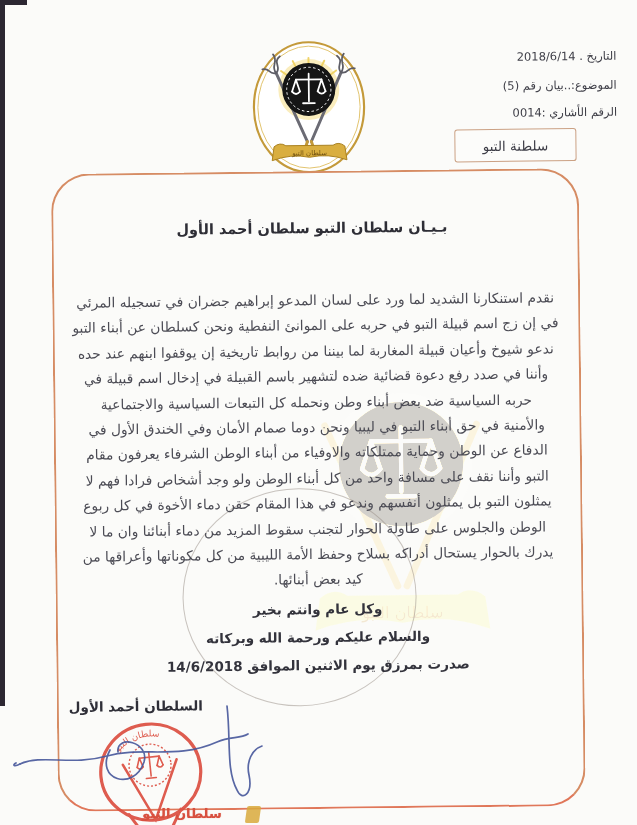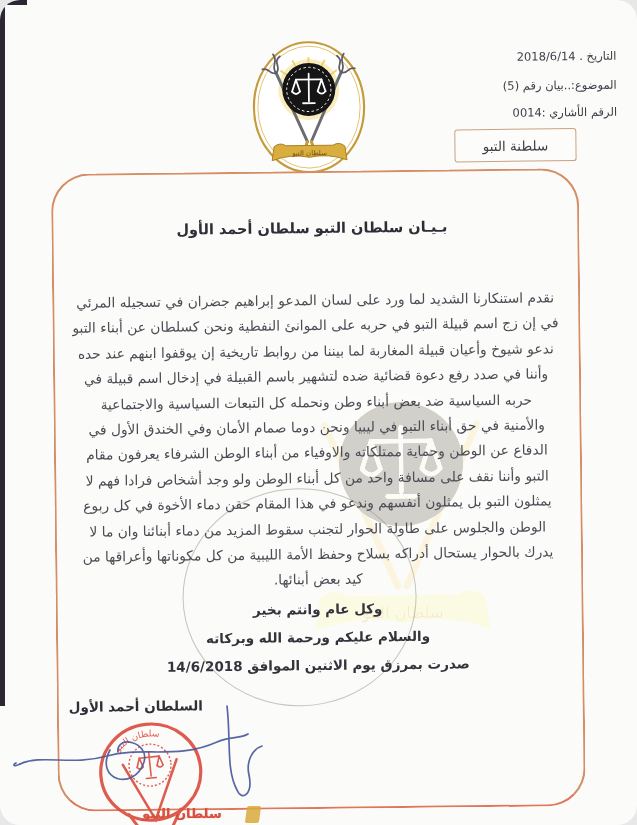--- a/index.html
+++ b/index.html
@@ -1,20 +1,19 @@
 <!DOCTYPE html>
 <html lang="ar"><head>
 <meta charset="utf-8">
 <style>
   html,body{margin:0;padding:0;background:#e8e8e8;}
   .page{
     position:relative;width:637px;height:825px;margin:0 auto;
     background:#fbfbf9;overflow:hidden;
     font-family:"DejaVu Sans","Liberation Sans",sans-serif;
-    border-radius:20px;
   }
   
   .scan-edge-left{position:absolute;left:0;top:0;width:5px;height:706px;background:#2c2732;}
   .scan-edge-top{position:absolute;left:0;top:0;width:27px;height:5px;background:#2c2732;}
 
   .tilt{position:absolute;inset:0;transform:rotate(-0.65deg);transform-origin:50% 45%;}
 
   
   .hdr-line{position:absolute;right:17px;direction:rtl;text-align:right;
     font-size:11.5px;color:#3d3d46;letter-spacing:.2px;}

